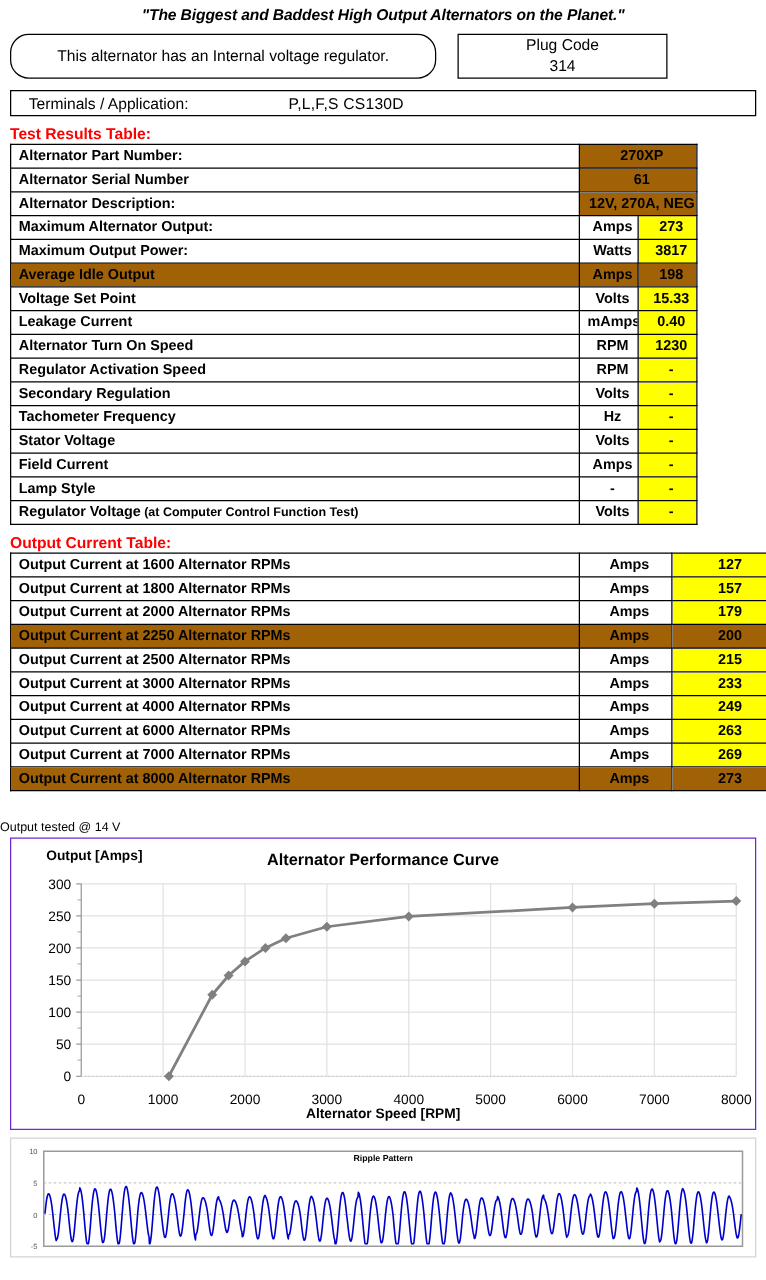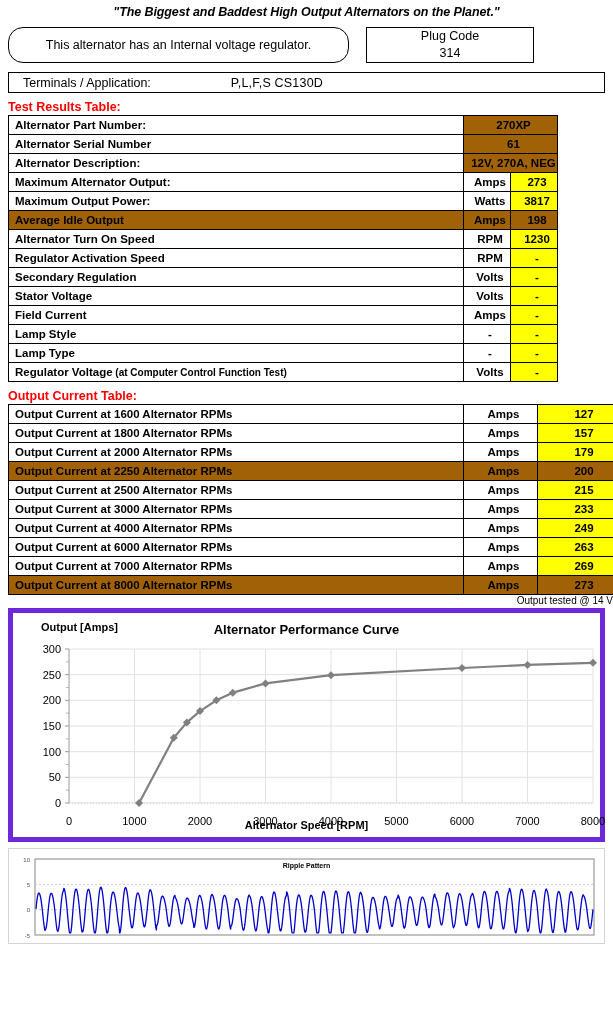--- a/index.html
+++ b/index.html
@@ -91,31 +91,31 @@
   td.c-val   { width: 80px; text-align: center; padding: 0; background: #ffff00; }
   td.c-val-wide { text-align: center; padding: 0; background: #a16207; }
   tr.hl td { background: #a16207; }
   .subnote {
     font-size: 10px;
     font-weight: bold;
   }
 
   
   .chart-caption {
-    text-align: right;
+    text-align: left;
     font-size: 10px;
-    margin: 0 0 2px 0;
+    margin: 24px 0 2px 0;
   }
 
   
   .chart-panel {
     width: 597px;
     height: 234px;
     margin: 0 0 0 8px;
-    border: 5px solid #6d28d9;
+    border: 1px solid #6d28d9;
     box-sizing: border-box;
     position: relative;
     background: #fff;
   }
   .chart-title {
     position: absolute;
     left: 0; right: 0;
     top: 9px;
     text-align: center;
     font-size: 13px;
@@ -214,51 +214,61 @@
         <td class="c-label">Maximum Output Power:</td>
         <td class="c-unit">Watts</td>
         <td class="c-val">3817</td>
       </tr>
       <tr class="hl">
         <td class="c-label">Average Idle Output</td>
         <td class="c-unit">Amps</td>
         <td class="c-val">198</td>
       </tr>
       <tr>
+        <td class="c-label">Voltage Set Point</td>
+        <td class="c-unit">Volts</td>
+        <td class="c-val">15.33</td>
+      </tr>
+      <tr>
+        <td class="c-label">Leakage Current</td>
+        <td class="c-unit">mAmps</td>
+        <td class="c-val">0.40</td>
+      </tr>
+      <tr>
         <td class="c-label">Alternator Turn On Speed</td>
         <td class="c-unit">RPM</td>
         <td class="c-val">1230</td>
       </tr>
       <tr>
         <td class="c-label">Regulator Activation Speed</td>
         <td class="c-unit">RPM</td>
         <td class="c-val">-</td>
       </tr>
       <tr>
         <td class="c-label">Secondary Regulation</td>
         <td class="c-unit">Volts</td>
         <td class="c-val">-</td>
       </tr>
       <tr>
+        <td class="c-label">Tachometer Frequency</td>
+        <td class="c-unit">Hz</td>
+        <td class="c-val">-</td>
+      </tr>
+      <tr>
         <td class="c-label">Stator Voltage</td>
         <td class="c-unit">Volts</td>
         <td class="c-val">-</td>
       </tr>
       <tr>
         <td class="c-label">Field Current</td>
         <td class="c-unit">Amps</td>
         <td class="c-val">-</td>
       </tr>
       <tr>
         <td class="c-label">Lamp Style</td>
-        <td class="c-unit">-</td>
-        <td class="c-val">-</td>
-      </tr>
-      <tr>
-        <td class="c-label">Lamp Type</td>
         <td class="c-unit">-</td>
         <td class="c-val">-</td>
       </tr>
       <tr>
         <td class="c-label">Regulator Voltage<span class="subnote"> (at Computer Control Function Test)</span></td>
         <td class="c-unit">Volts</td>
         <td class="c-val">-</td>
       </tr>
     </tbody>
 </table>

